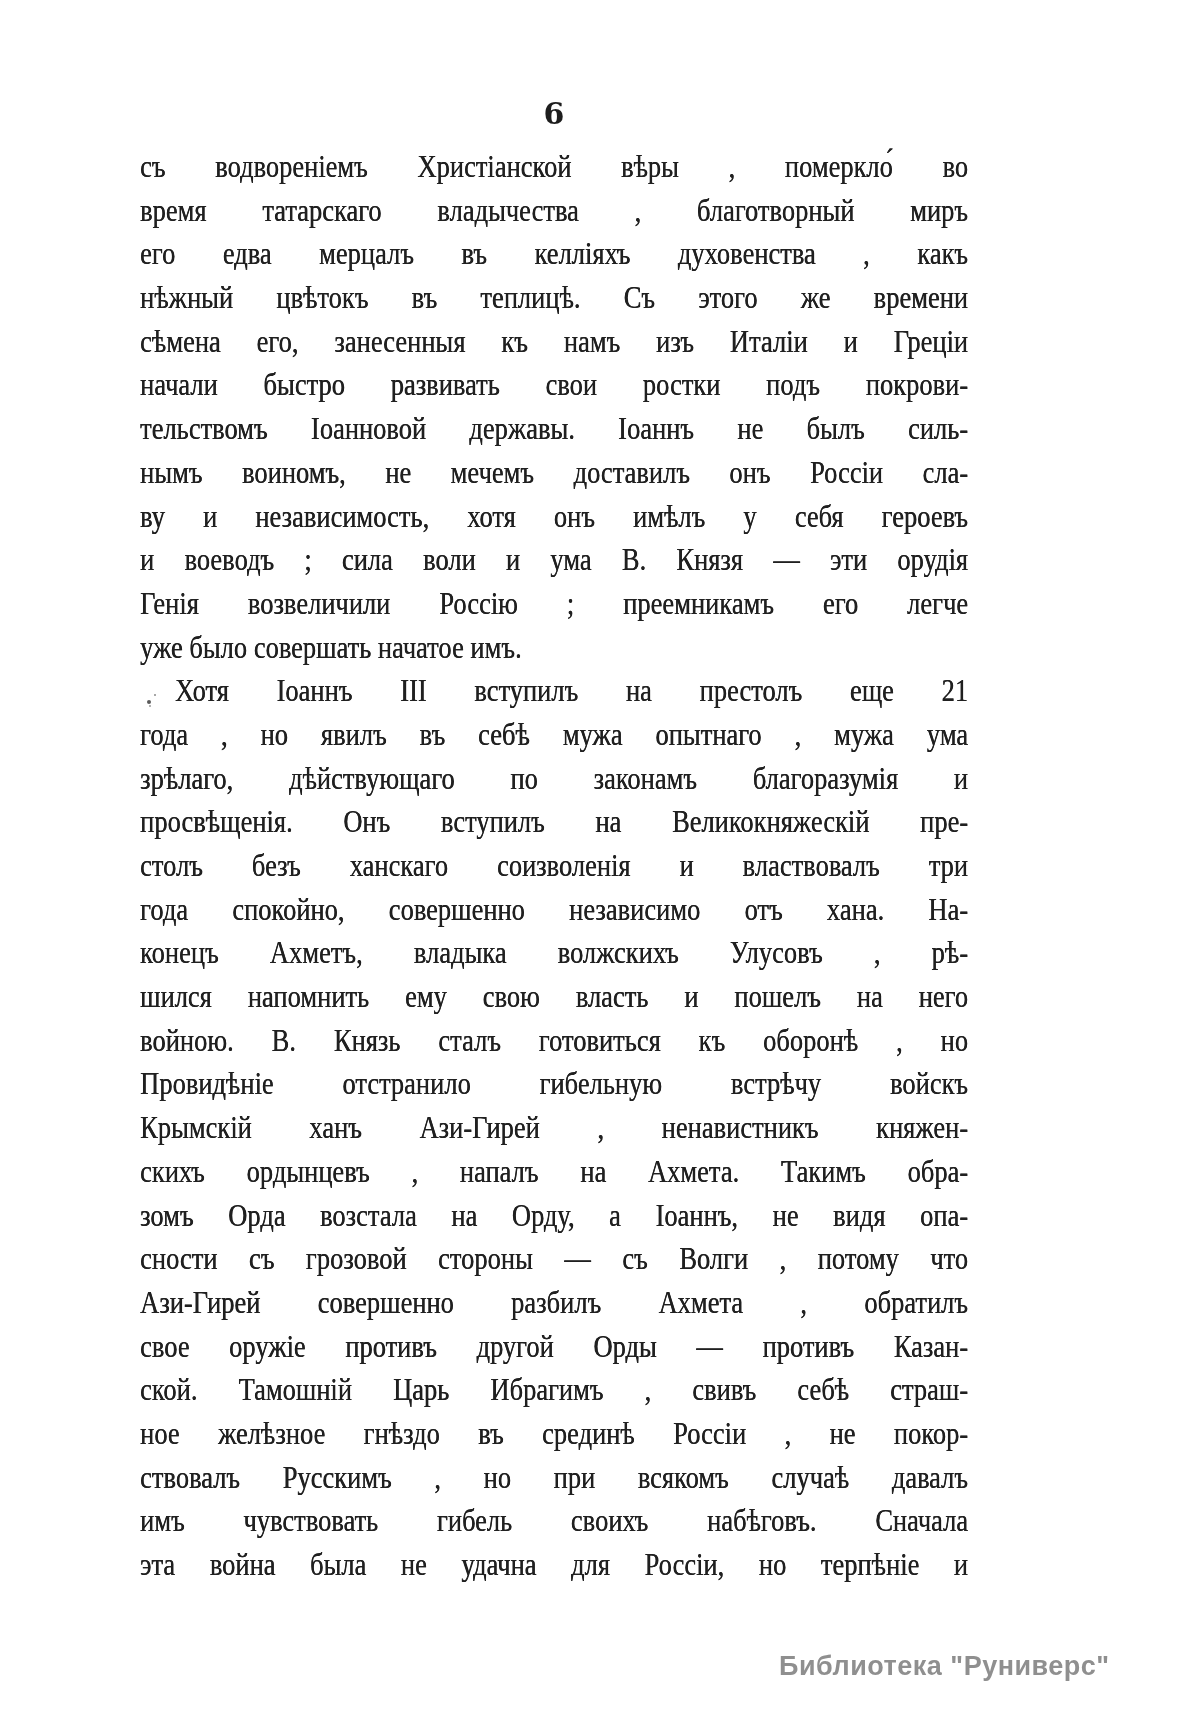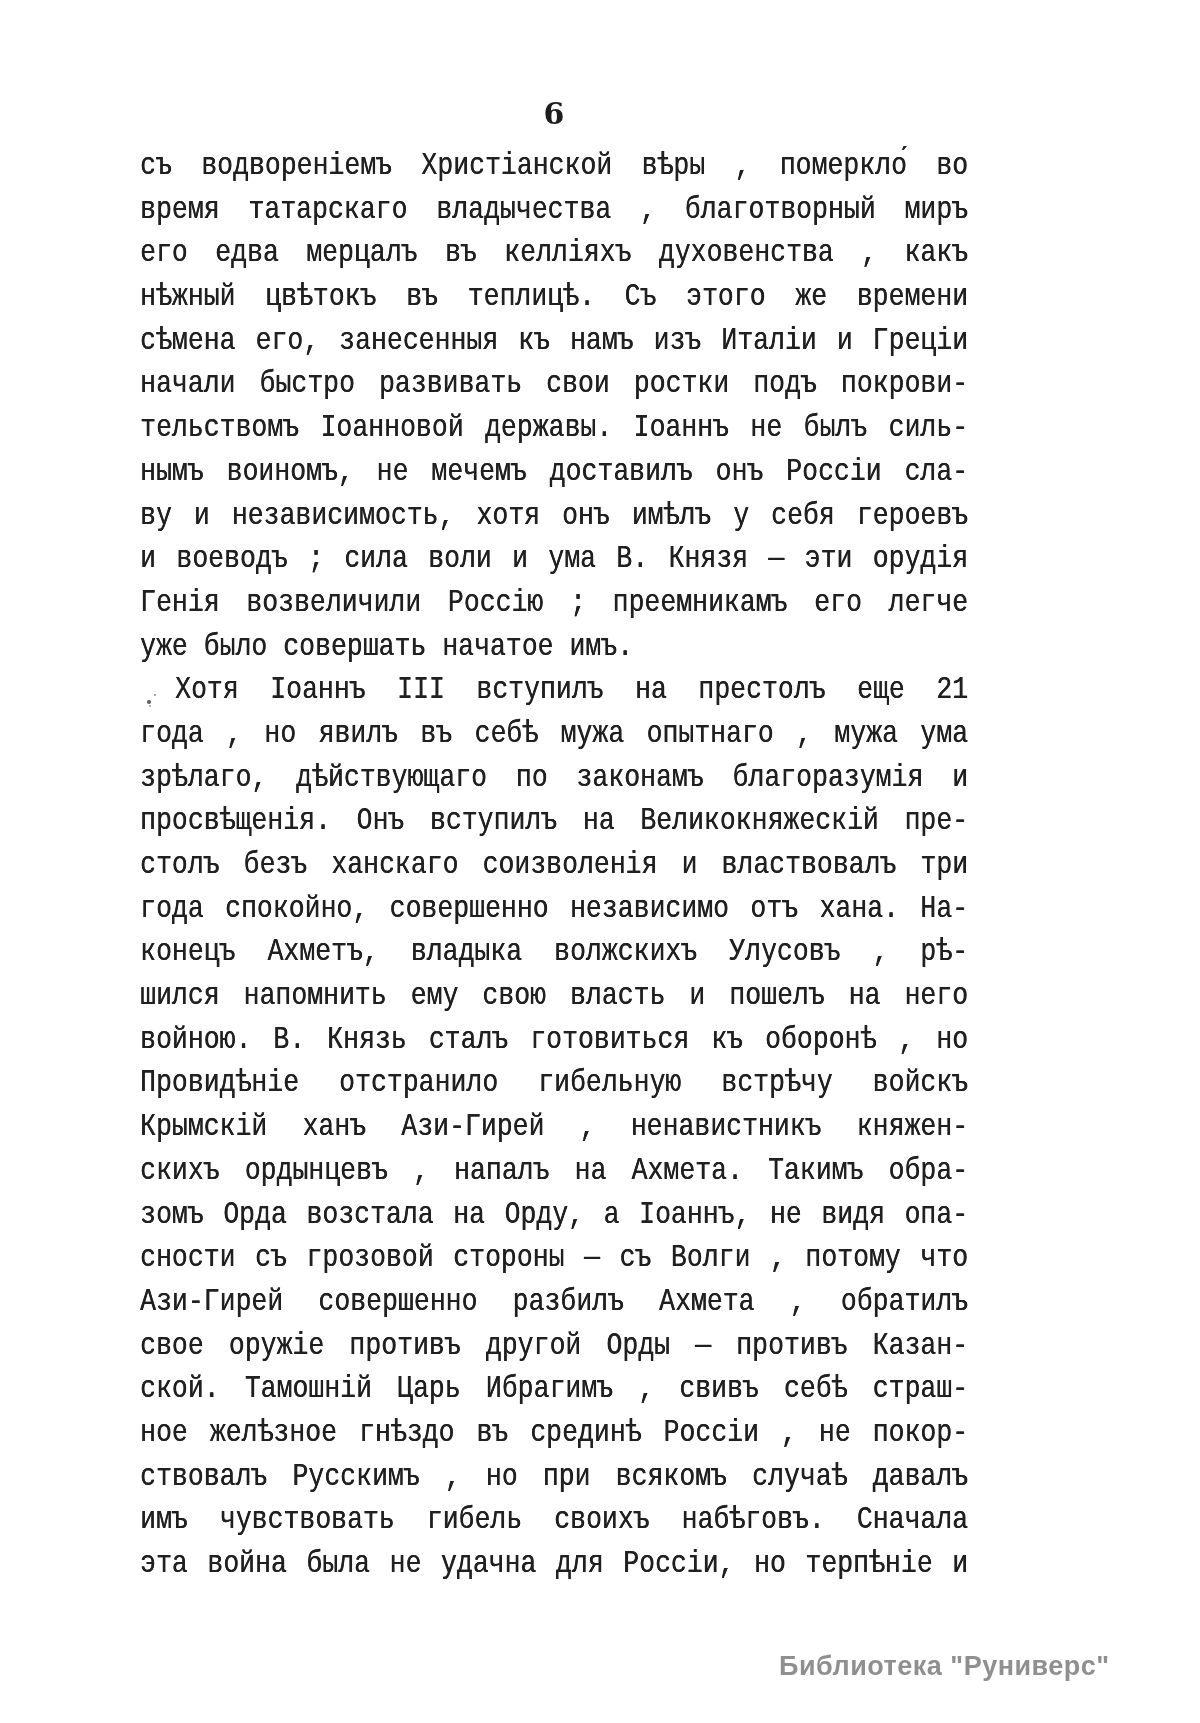--- a/index.html
+++ b/index.html
@@ -24,21 +24,21 @@
     font-family: "DejaVu Serif", serif;
     font-size: 30px;
     font-weight: 700;
     color: #1d1d1d;
   }
   .text-block {
     position: absolute;
     left: 140px;
     top: 146px;
     width: 828px;
-    font-family: Liberation Mono, monospace;
+    font-family: Liberation Serif, serif;
     font-size: 26.5px;
     line-height: 43.7px;
     color: #202020;
     text-shadow: 0.3px 0 0 currentColor;
   }
   .line {
     text-align: justify;
     text-align-last: justify;
     height: 43.7px;
     overflow: hidden;

